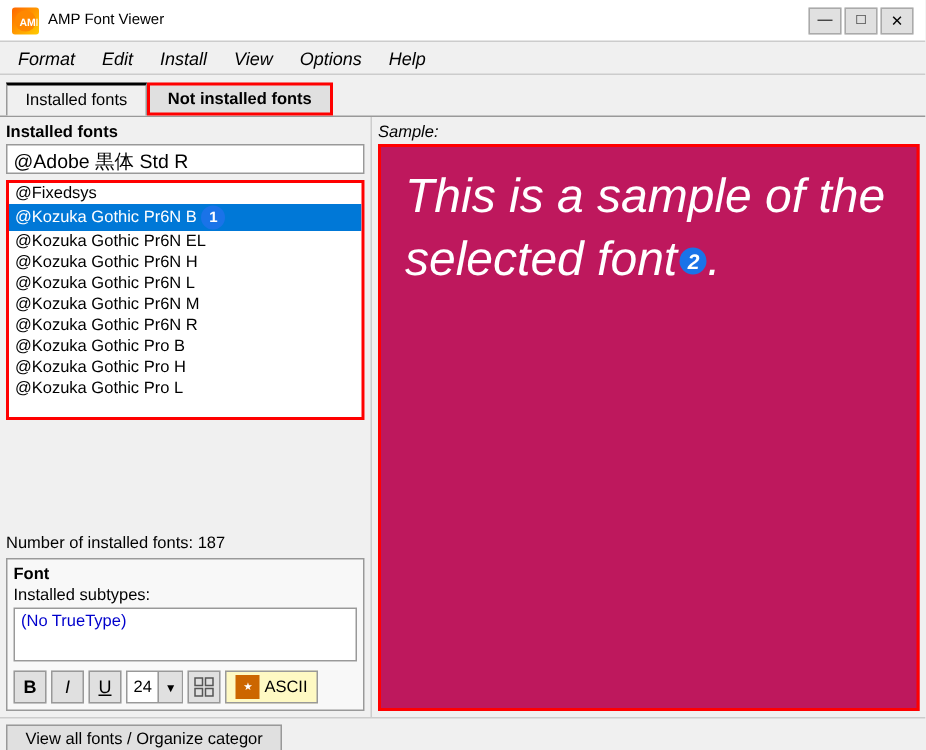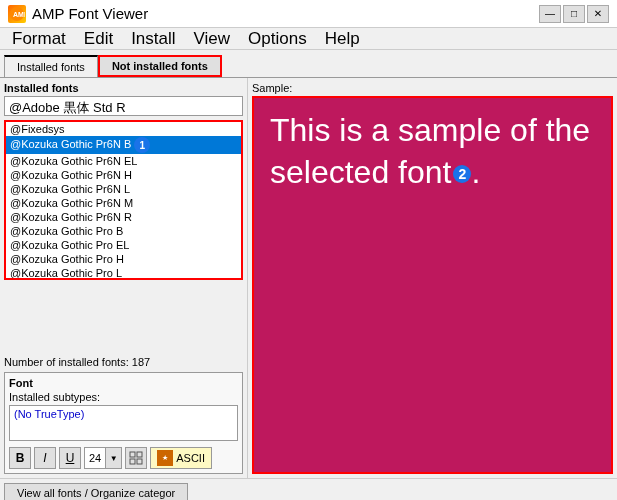--- a/index.html
+++ b/index.html
@@ -33,21 +33,21 @@
       background: linear-gradient(135deg, #ff6600, #ffcc00);
       border-radius: 2px;
       display: flex;
       align-items: center;
       justify-content: center;
       font-size: 8px;
       font-weight: bold;
       color: white;
     }
     .titlebar-title {
-      font-size: 15px;
+      font-size: 10px;
       color: #000;
     }
     .titlebar-controls {
       display: flex;
       gap: 2px;
     }
     .titlebar-btn {
       width: 22px;
       height: 18px;
       background: #e0e0e0;
@@ -65,23 +65,24 @@
       background: #f0f0f0;
       height: 22px;
       display: flex;
       align-items: center;
       padding: 0 4px;
       border-bottom: 1px solid #ccc;
       gap: 2px;
     }
     .menu-item {
       padding: 2px 8px;
-      font-size: 17px;
+      font-size: 12px;
       cursor: pointer;
       color: #000;
+      font-style: italic;
     }
 
     
     .tabs-row {
       background: #f0f0f0;
       display: flex;
       align-items: flex-end;
       padding: 4px 4px 0;
       border-bottom: 1px solid #999;
       height: 28px;
@@ -268,20 +269,21 @@
       font-size: 7px;
       color: white;
     }
 
     
     .right-panel {
       flex: 1;
       display: flex;
       flex-direction: column;
       padding: 4px;
+      font-style: italic;
     }
 
     .sample-label {
       font-size: 11px;
       margin-bottom: 2px;
     }
 
     .sample-box {
       border: 2px solid red;
       background: #be185d;
@@ -369,21 +371,20 @@
         <div class="font-item">@Fixedsys</div>
         <div class="font-item selected">
           @Kozuka Gothic Pr6N B&nbsp;<span class="annotation-circle">1</span>
         </div>
         <div class="font-item">@Kozuka Gothic Pr6N EL</div>
         <div class="font-item">@Kozuka Gothic Pr6N H</div>
         <div class="font-item">@Kozuka Gothic Pr6N L</div>
         <div class="font-item">@Kozuka Gothic Pr6N M</div>
         <div class="font-item">@Kozuka Gothic Pr6N R</div>
         <div class="font-item">@Kozuka Gothic Pro B</div>
-        <div class="font-item">@Kozuka Gothic Pro EL</div>
         <div class="font-item">@Kozuka Gothic Pro H</div>
         <div class="font-item">@Kozuka Gothic Pro L</div>
 
       </div>
     </div>
 
     <div class="font-count">
       <span>Number of installed fonts:</span>
       <span>187</span>
     </div>

